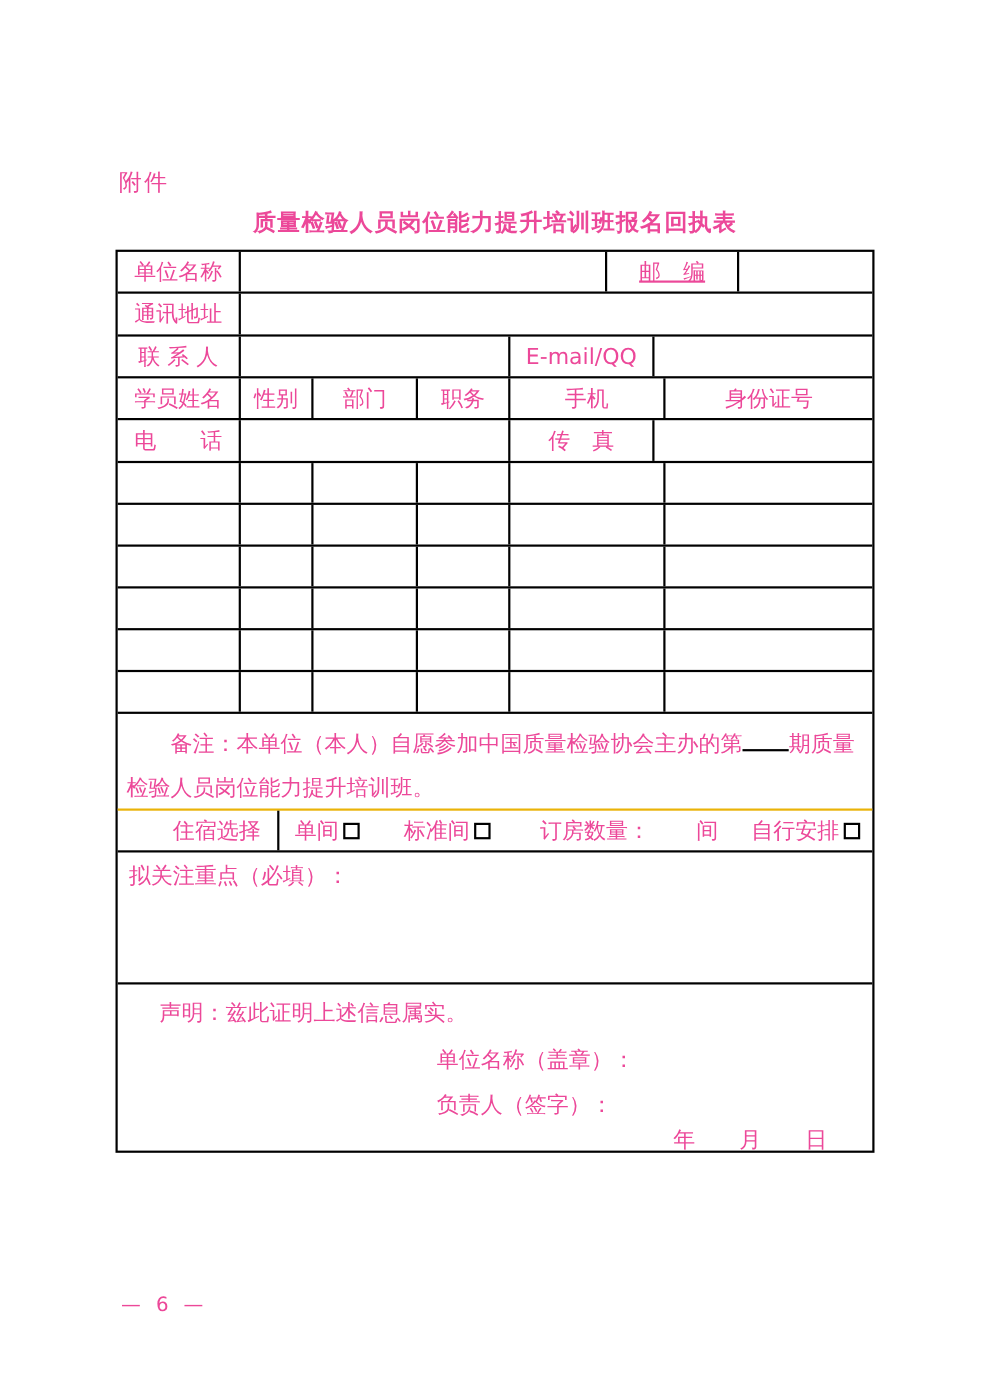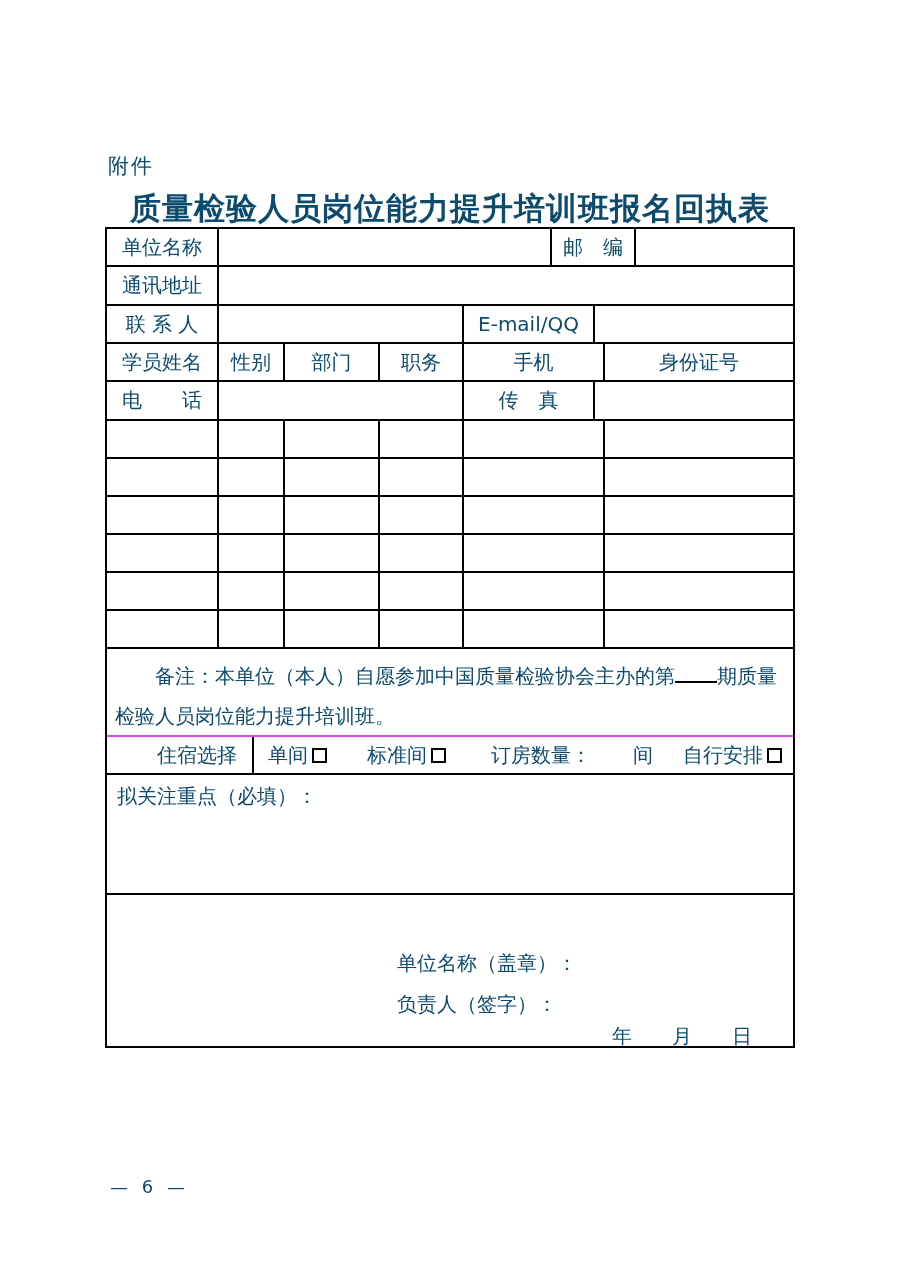--- a/index.html
+++ b/index.html
@@ -1,46 +1,46 @@
 <!DOCTYPE html>
 <html><head>
 <meta charset="utf-8">
 <style>
   * { margin:0; padding:0; box-sizing:border-box; }
   html,body { background:#e8e8e8; }
   .page {
     position:relative; width:900px; height:1273px; margin:0 auto;
-    background:#ffffff; color:#0c4a6e;
+    background:#ffffff; color:#ec4899;
     font-family:"DejaVu Sans", sans-serif;
   }
   .attach { position:absolute; left:108px; top:152px; font-size:21px; letter-spacing:2px; }
   .title  { position:absolute; left:0; top:188px; width:100%; text-align:center;
-            font-size:31px; font-weight:bold; letter-spacing:1px; }
+            font-size:21px; font-weight:bold; letter-spacing:1px; }
 
   .formbox { position:absolute; left:105px; top:227px; width:690px; height:821px;
              border:2px solid #000; font-size:20px; }
   .trow { display:flex; border-bottom:2px solid #000; align-items:stretch; }
   .cell { border-right:2px solid #000; display:flex; align-items:center; justify-content:center;
           overflow:hidden; }
   .cell:last-child { border-right:none; }
 
   .h38 { height:38px; } .h39 { height:39px; }
 
   .c-label  { width:112px; }
   .c-unitval{ width:333px; }
-  .c-post   { width:84px; }
+  .c-post   { width:120px;text-decoration:underline; }
   .c-mid    { width:245px; }
   .c-email  { width:131px; }
   .c-sex    { width:66px; }
   .c-dept   { width:95px; }
   .c-duty   { width:84px; }
   .c-mobile { width:141px; }
   .c-flex   { flex:1; }
 
-  .remark-block { height:88px; border-bottom:2px solid #d946ef; padding:7px 14px 0 8px;
+  .remark-block { height:88px; border-bottom:2px solid #eab308; padding:7px 14px 0 8px;
                   line-height:40px; }
   .remark-block p { text-indent:2em; }
   .blank-line { display:inline-block; width:42px; border-bottom:2px solid #000;
                 height:22px; vertical-align:baseline; }
 
   .accom-row { height:38px;padding-left:35px; }
   .accom-content { flex:1; display:flex; align-items:center; padding-left:14px; }
   .cbox { display:inline-block; width:15px; height:15px; border:2px solid #000;
           margin-left:4px; vertical-align:-1px; }
   .gap40 { margin-left:40px; } .gap45 { margin-left:45px; } .gap30 { margin-left:30px; }
@@ -171,20 +171,21 @@
         <span class="gap30">自行安排</span>
           <span class="cbox"></span>
       </div>
     </div>
 
     <div class="focus-block">
       <span>拟关注重点（必填）：</span>
     </div>
 
     <div class="decl-block">
+      <div class="decl-l1">声明：兹此证明上述信息属实。</div>
       <div class="decl-l2">单位名称（盖章）：</div>
       <div class="decl-l3">负责人（签字）：</div>
       <div class="decl-l4">年　　月　　日</div>
     </div>
 
   </div>
 
   <div class="page-num">— 6 —</div>
 
 </div>

